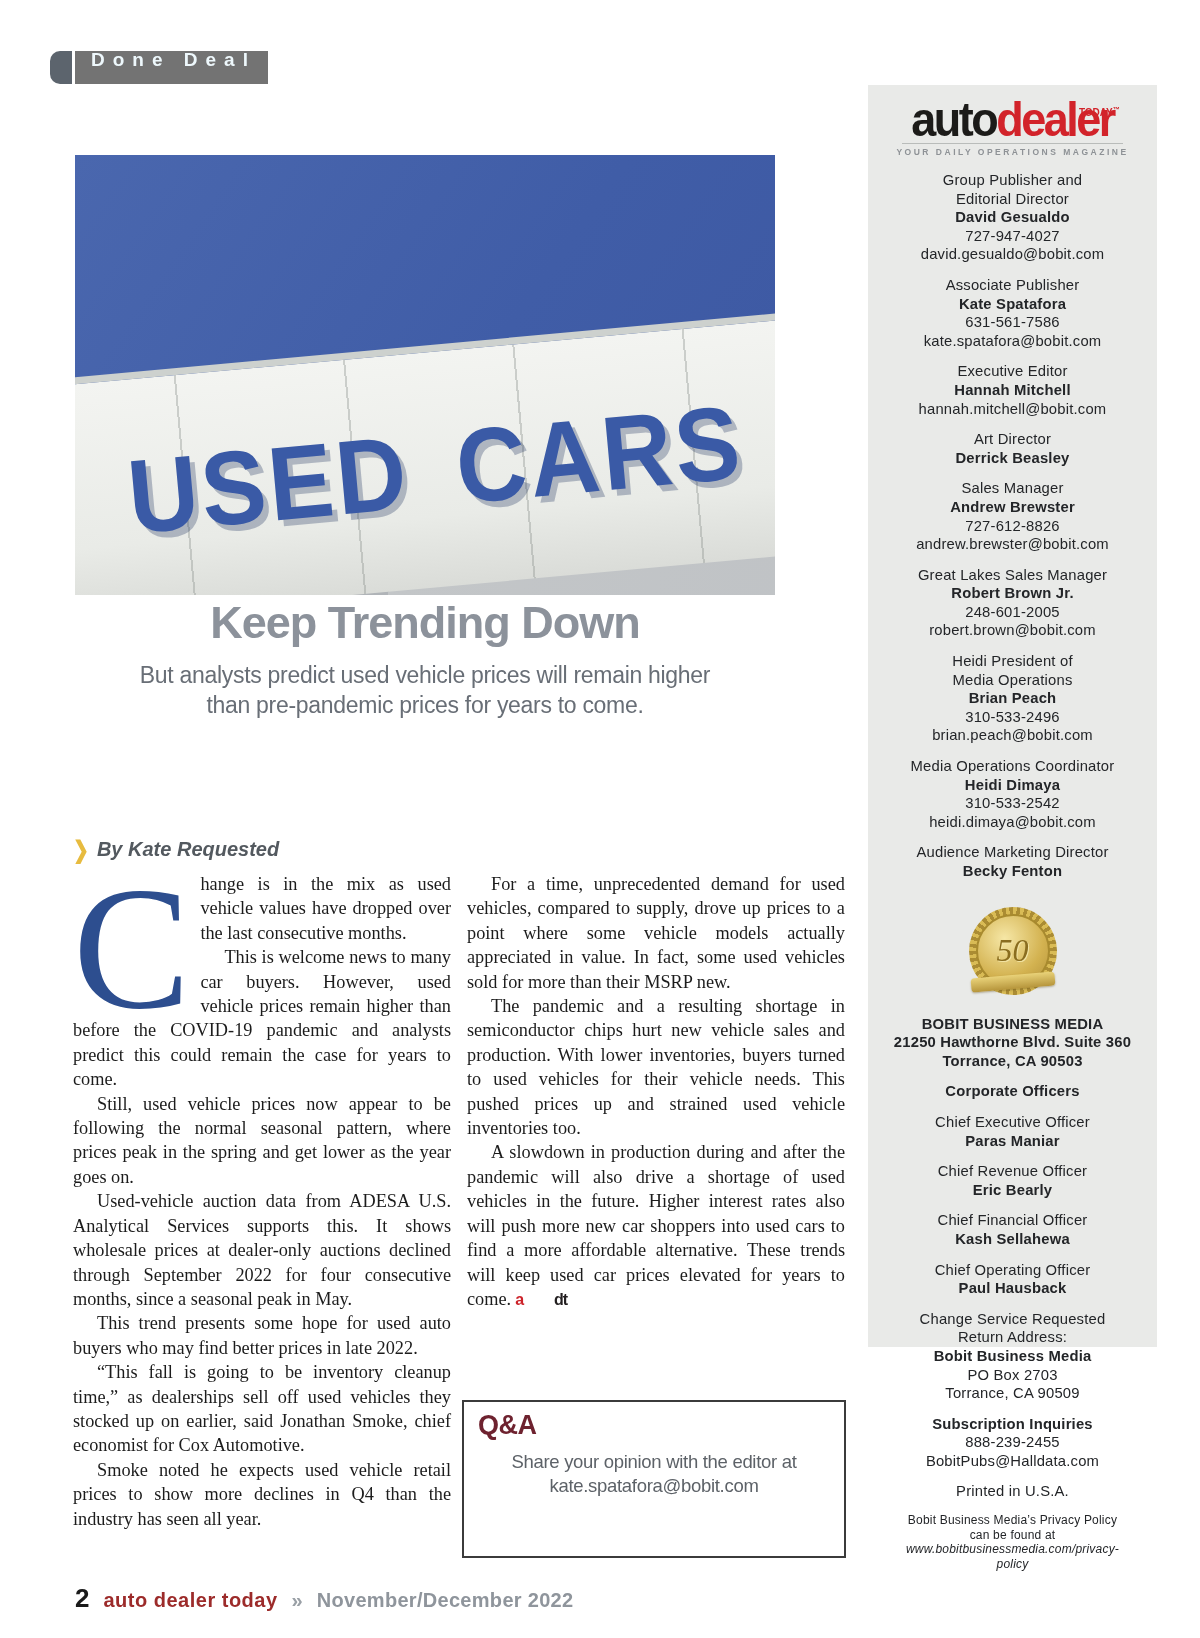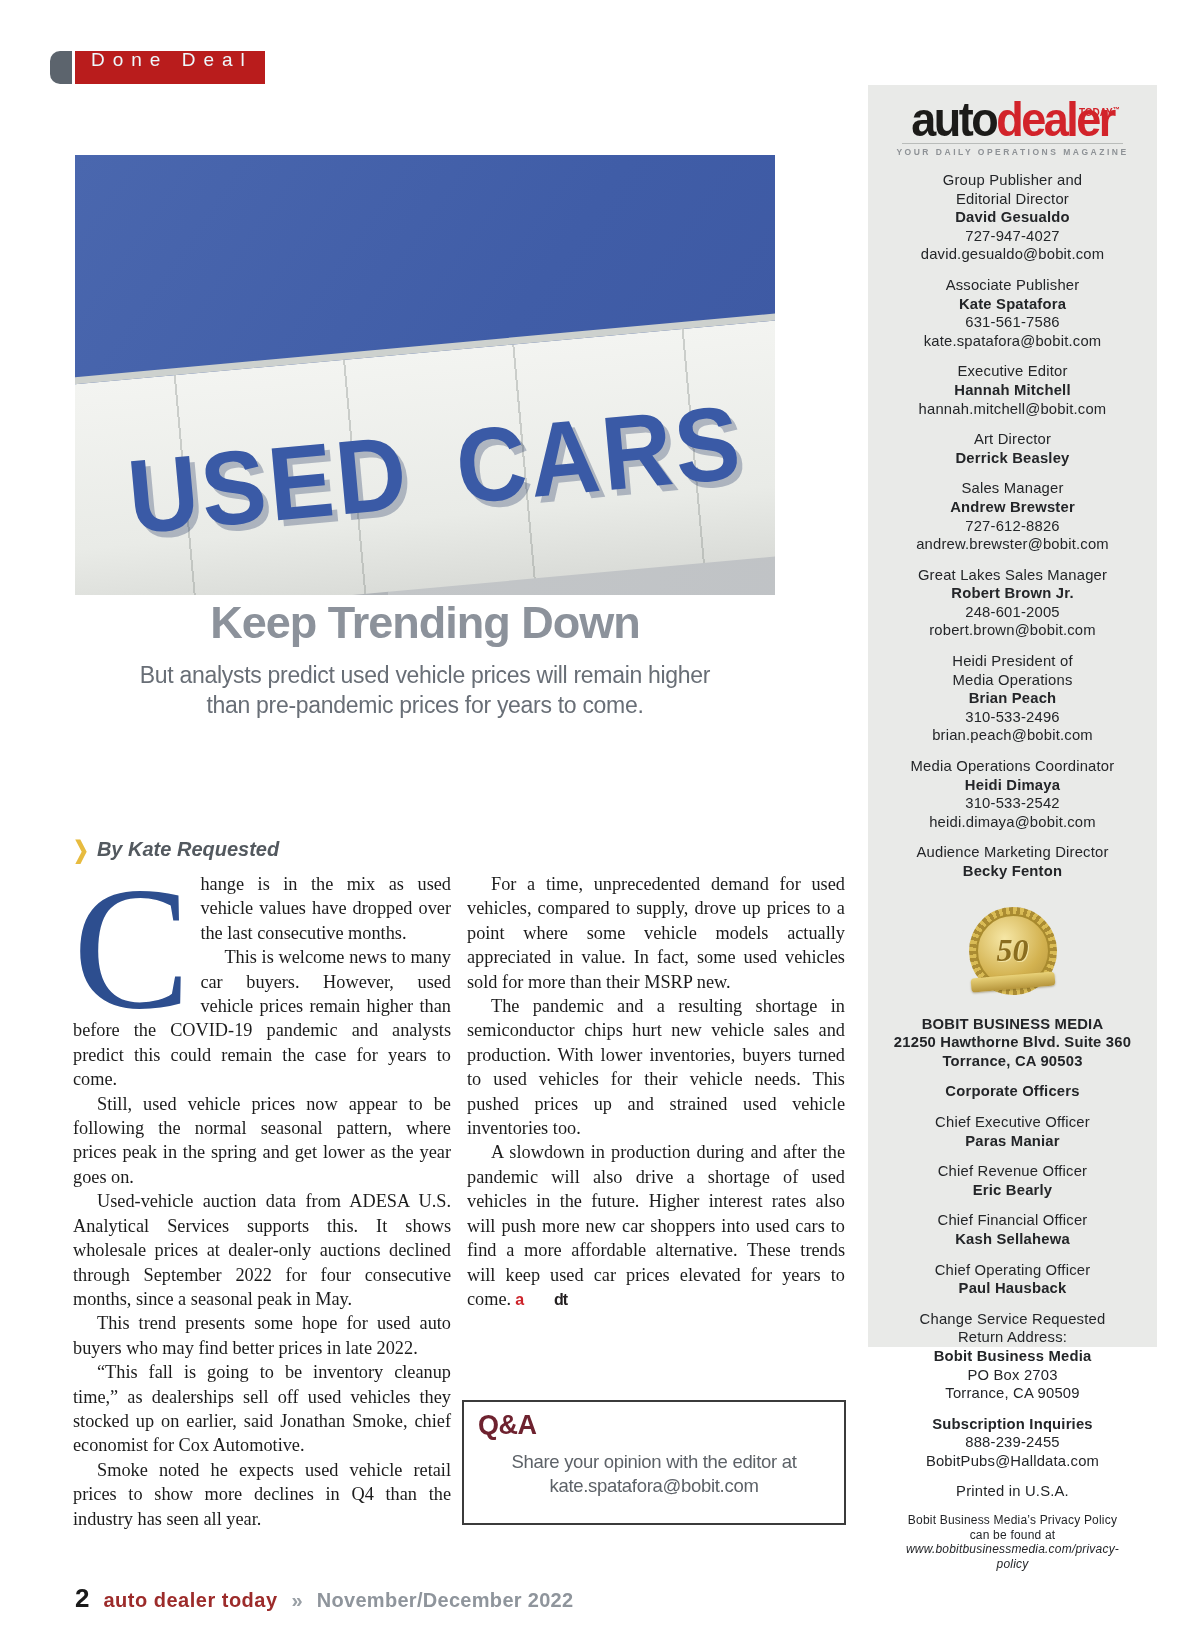--- a/index.html
+++ b/index.html
@@ -3,22 +3,22 @@
 <meta charset="utf-8">
 <style>
   html,body{margin:0;padding:0;}
   body{
     width:1200px;height:1638px;position:relative;background:#ffffff;
     font-family:"Liberation Sans",sans-serif;color:#1c1c1c;overflow:hidden;
   }
   
   .tag{position:absolute;left:50px;top:51px;display:flex;align-items:stretch;height:33px;}
   .tag-gray{width:22px;background:#5c646d;border-radius:10px 0 0 10px;margin-right:3px;}
-  .tag-cyan{background:#b91c1c;color:#eef8fc;display:flex;align-items:center;
-    padding:0 12px 16px 16px;font-size:19px;letter-spacing:8px;font-weight:400;}
+  .tag-cyan{background:#737373;color:#eef8fc;display:flex;align-items:center;
+    padding:0 12px 16px 16px;font-size:19px;letter-spacing:8px;font-weight:700;}
   
   .photo{position:absolute;left:75px;top:155px;width:700px;height:440px;overflow:hidden;
     background:linear-gradient(125deg,#4a67ae 0%,#405da7 55%,#3d58a2 100%);}
   .roofband{position:absolute;left:-60px;width:840px;top:190px;height:235px;
     transform:rotate(-5.2deg);
     background:
       repeating-linear-gradient(90deg,rgba(140,146,142,0) 0 168px,rgba(140,146,142,.38) 168px 170px),
       linear-gradient(#f3f4f1 0%,#e9ebe7 70%,#dadcd8 100%);
     border-top:7px solid #cdd1ce;
     display:flex;align-items:center;justify-content:center;}
@@ -42,21 +42,21 @@
   .col{width:378px;font-family:"Liberation Serif",serif;font-size:18.3px;
     line-height:24.4px;text-align:justify;color:#1c1c1c;}
   .body-p{margin:0;}
   .body-p.ind{text-indent:24px;}
   .dropcap{float:left;font-family:"Liberation Serif",serif;font-size:176px;line-height:136px;
     color:#2d4e8f;padding:8px 10px 0 0;font-weight:normal;}
   .endmark{font-family:"Liberation Sans",sans-serif;font-weight:bold;font-size:16px;letter-spacing:-1px;margin-left:4px;}
   .endmark .em-a{color:#cc2229;}
   .endmark .em-dt{color:#231f20;padding-left:31px;}
   
-  .qa-box{position:absolute;left:462px;top:1400px;width:384px;height:125px;
+  .qa-box{position:absolute;left:462px;top:1400px;width:384px;height:158px;
     border:2px solid #3b3b3b;background:#ffffff;box-sizing:border-box;padding:8px 14px;}
   .qa-head{font-size:27px;font-weight:bold;color:#6e222f;letter-spacing:-0.5px;}
   .qa-q{margin-top:5px;text-align:center;font-size:18.5px;color:#5d6268;line-height:24px;letter-spacing:-0.3px;}
   .qa-share{margin-top:9px;text-align:center;font-size:18.5px;color:#5d6268;line-height:24px;letter-spacing:-0.3px;}
   
   .footer{position:absolute;left:75px;top:1583px;display:flex;align-items:baseline;gap:14px;}
   .pg-num{font-size:26px;font-weight:bold;color:#1a1a1a;}
   .foot-mag{font-size:20px;font-weight:bold;color:#9c2b2a;letter-spacing:0.5px;}
   .foot-sep{font-size:20px;font-weight:bold;color:#9aa0a6;}
   .foot-issue{font-size:20px;font-weight:bold;color:#8f959c;letter-spacing:0.3px;}
@@ -80,21 +80,21 @@
   .mast-line.i{font-style:italic;}
   .mast-line.sm{font-size:12px;line-height:14.5px;}
   
   .seal-wrap{display:flex;justify-content:center;margin:26px 0 20px 0;}
   .seal{position:relative;width:88px;height:88px;}
   .seal-burst{position:absolute;inset:0;border-radius:50%;
     background:repeating-conic-gradient(#d9bb55 0deg 5deg,#ab8c33 5deg 10deg);}
   .seal-inner{position:absolute;inset:7px;border-radius:50%;border:2px solid #a88a2e;
     background:radial-gradient(circle at 38% 32%,#f6e7a6,#d3b250 60%,#b2913a);
     display:flex;align-items:center;justify-content:center;}
-  .seal-num{font-family:"Liberation Serif",serif;font-style:italic;font-weight:bold;
+  .seal-num{font-family:"Liberation Serif",serif;font-style:italic;font-weight:normal;
     font-size:32px;color:#8a6d1f;text-shadow:1px 1px 0 #f3e4a4;}
   .seal-ribbon{position:absolute;left:2px;right:2px;bottom:6px;height:14px;border-radius:4px;
     background:linear-gradient(#e9d279,#b6953b);transform:rotate(-5deg);
     box-shadow:0 1px 2px rgba(90,70,20,.4);}
 </style>
 </head>
 <body>
 
 <div class="tag">
   <div class="tag-gray"></div>

